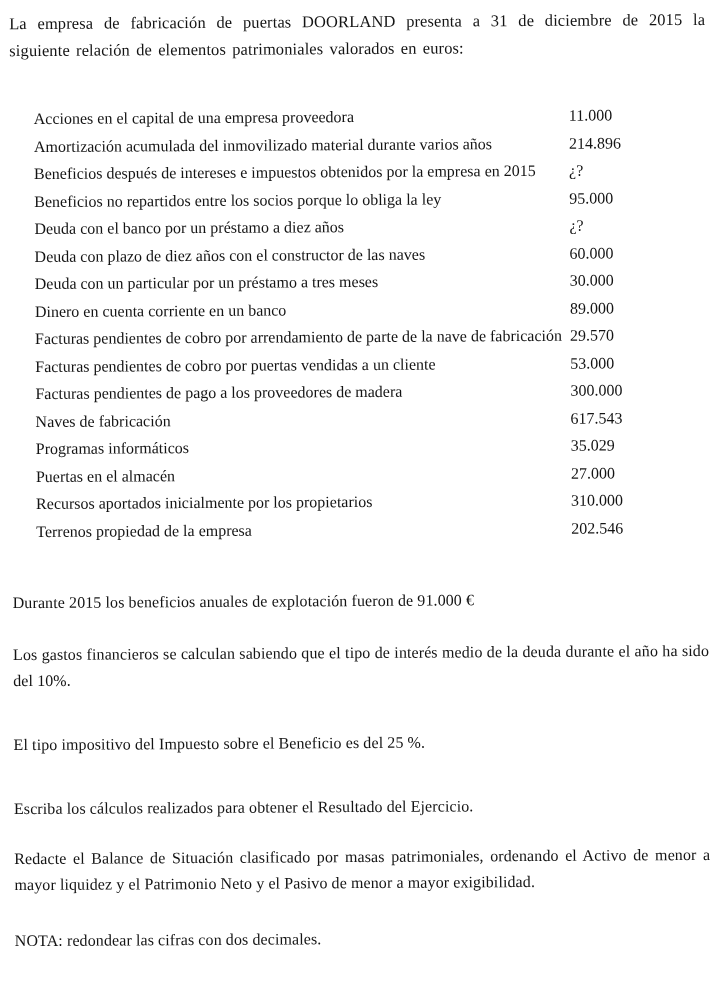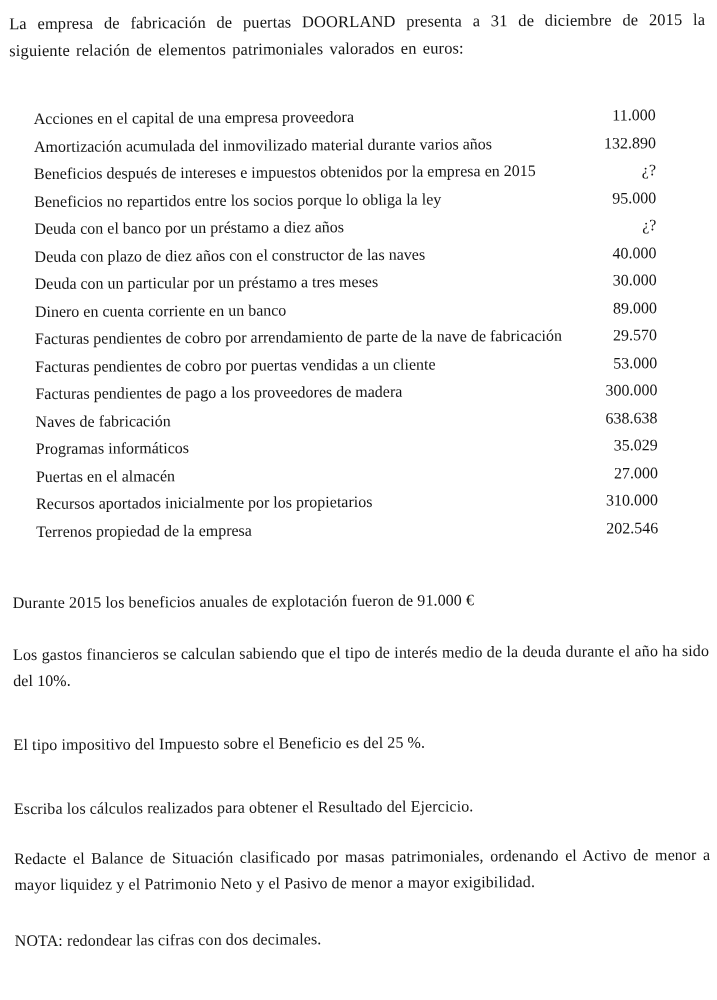--- a/index.html
+++ b/index.html
@@ -44,21 +44,20 @@
     align-items: flex-start;
     justify-content: space-between;
   }
   .asset-label {
     width: 535px;
     flex: 0 0 535px;
   }
   .asset-value {
     width: 87px;
     flex: 0 0 87px;
-    text-align: right;
     white-space: nowrap;
   }
   .p-durante  { margin-top: 45px; }
   .p-gastos   { margin-top: 26px; }
   .p-tipo     { margin-top: 38px; }
   .p-escriba  { margin-top: 38px; }
   .p-redacte  { margin-top: 24px; }
   .p-nota     { margin-top: 30px; }
 </style>
 </head>
@@ -69,41 +68,41 @@
   <p class="para intro">La empresa de fabricación de puertas DOORLAND presenta a 31 de diciembre de 2015 la siguiente relación de elementos patrimoniales valorados en euros:</p>
 
   <div class="asset-list">
     <div class="asset-row">
       <span class="asset-label">Acciones en el capital de una empresa proveedora</span>
       <span class="asset-value">11.000</span>
     </div>
 
     <div class="asset-row">
       <span class="asset-label">Amortización acumulada del inmovilizado material durante varios años</span>
-      <span class="asset-value">132.890</span>
+      <span class="asset-value">214.896</span>
     </div>
 
     <div class="asset-row">
       <span class="asset-label">Beneficios después de intereses e impuestos obtenidos por la empresa en 2015</span>
       <span class="asset-value">¿?</span>
     </div>
 
     <div class="asset-row">
       <span class="asset-label">Beneficios no repartidos entre los socios porque lo obliga la ley</span>
       <span class="asset-value">95.000</span>
     </div>
 
     <div class="asset-row">
       <span class="asset-label">Deuda con el banco por un préstamo a diez años</span>
       <span class="asset-value">¿?</span>
     </div>
 
     <div class="asset-row">
       <span class="asset-label">Deuda con plazo de diez años con el constructor de las naves</span>
-      <span class="asset-value">40.000</span>
+      <span class="asset-value">60.000</span>
     </div>
 
     <div class="asset-row">
       <span class="asset-label">Deuda con un particular por un préstamo a tres meses</span>
       <span class="asset-value">30.000</span>
     </div>
 
     <div class="asset-row">
       <span class="asset-label">Dinero en cuenta corriente en un banco</span>
       <span class="asset-value">89.000</span>
@@ -119,21 +118,21 @@
       <span class="asset-value">53.000</span>
     </div>
 
     <div class="asset-row">
       <span class="asset-label">Facturas pendientes de pago a los proveedores de madera</span>
       <span class="asset-value">300.000</span>
     </div>
 
     <div class="asset-row">
       <span class="asset-label">Naves de fabricación</span>
-      <span class="asset-value">638.638</span>
+      <span class="asset-value">617.543</span>
     </div>
 
     <div class="asset-row">
       <span class="asset-label">Programas informáticos</span>
       <span class="asset-value">35.029</span>
     </div>
 
     <div class="asset-row">
       <span class="asset-label">Puertas en el almacén</span>
       <span class="asset-value">27.000</span>

